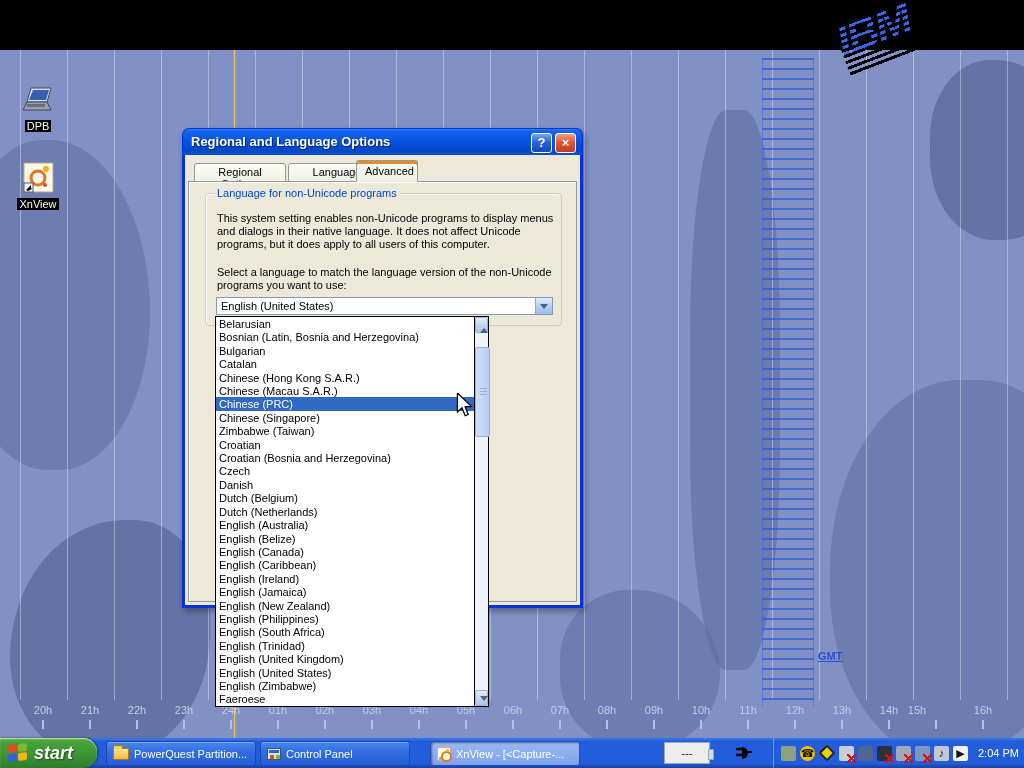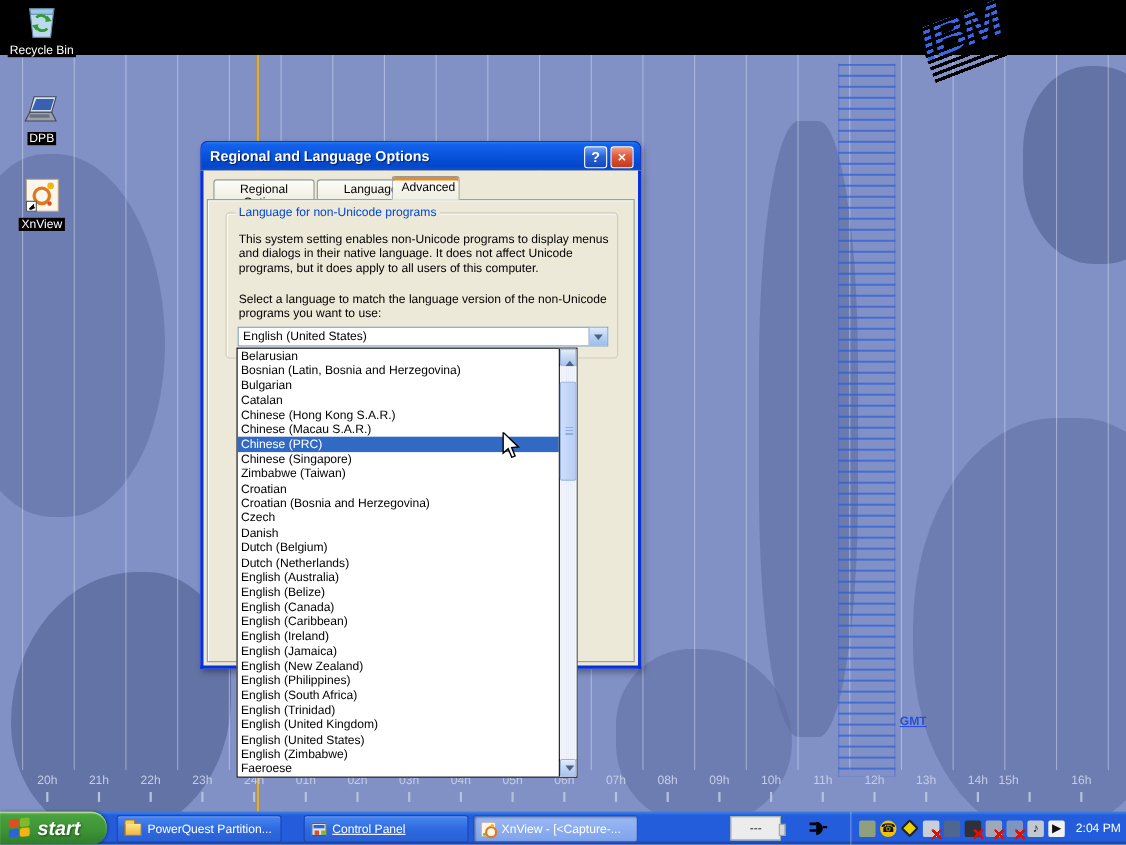--- a/index.html
+++ b/index.html
@@ -67,21 +67,21 @@
   .combo .btn::after{content:"";position:absolute;left:4px;top:6px;border:4px solid transparent;
     border-top:5px solid #4d6185;}
 
   
   .frag-groupcorner{position:absolute;left:545px;top:552px;width:31px;height:20px;z-index:5;
     border-right:1px solid #cfcdb8;border-bottom:1px solid #cfcdb8;border-radius:0 0 4px 0;}
   .frag-button{position:absolute;left:544px;top:576px;width:33px;height:25px;z-index:5;
     background:linear-gradient(180deg,#fefefe,#ece9d8 60%,#d8d4c0);border:1px solid #003c74;border-radius:3px;}
 
   
-  .droplist{position:absolute;left:215px;top:316px;width:310px;height:391px;z-index:50;
+  .droplist{position:absolute;left:215px;top:316px;width:274px;height:391px;z-index:50;
     background:#fff;border:1px solid #000;display:flex;}
   .rows{display:flex;flex-direction:column;width:318px;}
   .row{flex:1;font-size:11px;line-height:12px;padding:1px 0 0 3px;color:#000;white-space:nowrap;overflow:hidden;}
   .row.sel{background:#316ac5;color:#fff;}
   .vscroll{width:17px;display:flex;flex-direction:column;background:#f0f4fb;
     border-left:1px solid #000;}
   .sbtn{height:16px;background:linear-gradient(180deg,#e3ecf9,#c4d6f2 50%,#aac4ea);
     border:1px solid #9cb3d8;border-radius:2px;position:relative;}
   .sbtn.up::after{content:"";position:absolute;left:4px;top:6px;border:4px solid transparent;border-bottom:5px solid #4d6185;}
   .sbtn.down::after{content:"";position:absolute;left:4px;top:5px;border:4px solid transparent;border-top:5px solid #4d6185;}
@@ -219,33 +219,20 @@
       </div>
   </div>
 
   <div class="topband">
     <div class="ibm">
       <span>IBM</span>
       <span class="stripes"></span>
     </div>
   </div>
 
-  <div class="dicon" style="left:0px;top:4px;">
-    <div class="img">
-      <svg width="34" height="32" viewBox="0 0 34 32">
-        <polygon points="6,4 28,4 25,30 9,30" fill="#bcd9ee" stroke="#5a86a8" stroke-width="1"></polygon>
-        <polygon points="6,4 28,4 27,9 7,9" fill="#9fc6e4" stroke="#5a86a8" stroke-width="1"></polygon>
-        <path d="M12 12 a6 6 0 0 1 10 2" fill="none" stroke="#2f9e2f" stroke-width="2.5"></path>
-        <path d="M22 22 a6 6 0 0 1 -10 -2" fill="none" stroke="#2f9e2f" stroke-width="2.5"></path>
-        <polygon points="22,10 26,15 20,16" fill="#2f9e2f"></polygon>
-        <polygon points="12,24 8,19 14,18" fill="#2f9e2f"></polygon>
-      </svg>
-    </div>
-    <span class="lbl">Recycle Bin</span>
-  </div>
 
   <div class="dicon" style="left:0px;top:84px;">
     <div class="img">
       <svg width="34" height="32" viewBox="0 0 34 32">
         <polygon points="10,4 30,4 26,18 6,18" fill="#cfe2f2" stroke="#445" stroke-width="1"></polygon>
         <polygon points="12,6 28,6 25,16 8,16" fill="#3a5fb0"></polygon>
         <polygon points="6,18 26,18 30,26 2,26" fill="#9aa0ad" stroke="#445" stroke-width="1"></polygon>
         <rect x="6" y="20" width="18" height="3" fill="#6a7080"></rect>
       </svg>
     </div>
@@ -350,21 +337,21 @@
           <i class="b"></i>
           <i class="y"></i>
         </span>
       <span class="txt">start</span>
     </div>
 
     <div class="taskbtn" style="left:106px;">
       <span class="ico-folder"></span>
       <span>PowerQuest Partition...</span>
     </div>
-    <div class="taskbtn" style="left:276px;text-decoration:underline;">
+    <div class="taskbtn" style="left:260px;">
       <span class="ico-cpanel"></span>
       <span>Control Panel</span>
     </div>
     <div class="taskbtn active" style="left:430px;">
       <span class="ico-xn"></span>
       <span>XnView - [&lt;Capture-...</span>
     </div>
 
     <div class="battery">---</div>
     <div class="plug">

